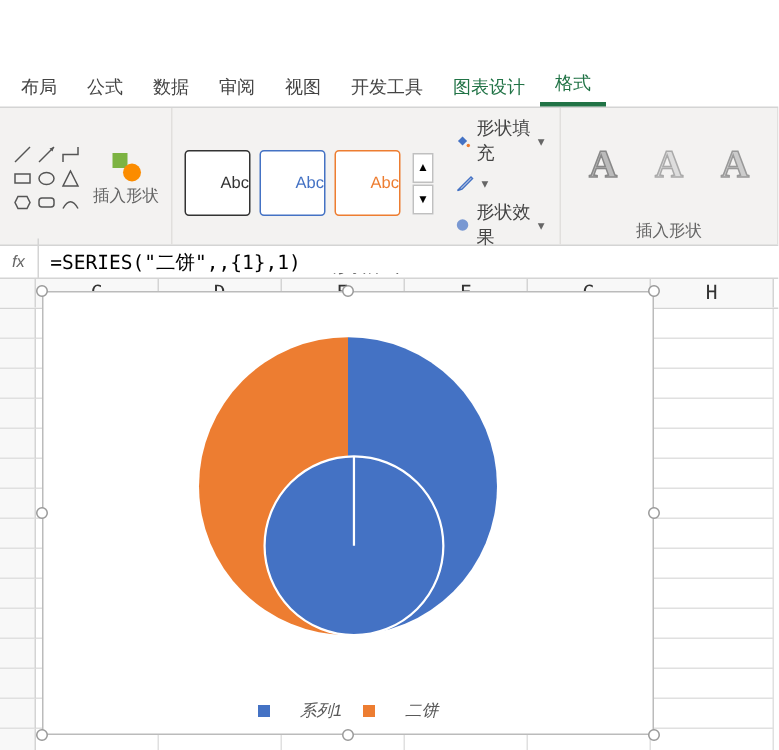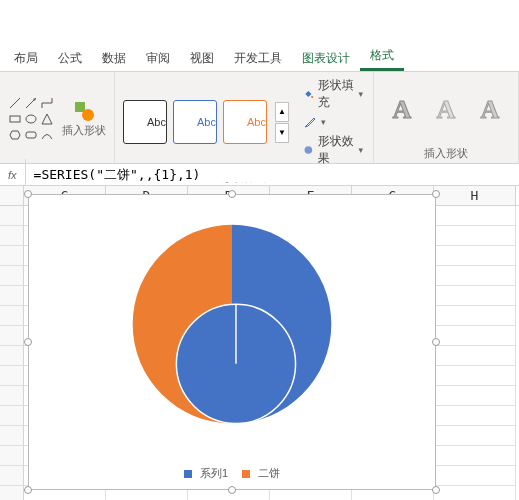--- a/index.html
+++ b/index.html
@@ -70,21 +70,21 @@
     .sh-bl { left: -5px; bottom: -5px; }
     .sh-br { right: -5px; bottom: -5px; }
     .sh-tm { left: 50%; top: -5px; margin-left: -4px; }
     .sh-bm { left: 50%; bottom: -5px; margin-left: -4px; }
     .sh-ml { left: -5px; top: 50%; margin-top: -4px; }
     .sh-mr { right: -5px; top: 50%; margin-top: -4px; }
     
     .chart-svg { width: 100%; height: 100%; }
     
     .legend { position: absolute; bottom: 8px; left: 0; right: 0; display: flex; justify-content: center; gap: 14px; font-size: 11px; color: #595959; }
-    .legend-item { display: flex; align-items: center; gap: 8px; }
+    .legend-item { display: flex; align-items: center; gap: 20px; font-style: italic; }
     .legend-swatch { width: 8px; height: 8px; }
   </style>
 </head>
 <body>
 
 <div class="ribbon-tabs">
   <div class="ribbon-tab">布局</div>
   <div class="ribbon-tab">公式</div>
   <div class="ribbon-tab">数据</div>
   <div class="ribbon-tab">审阅</div>

